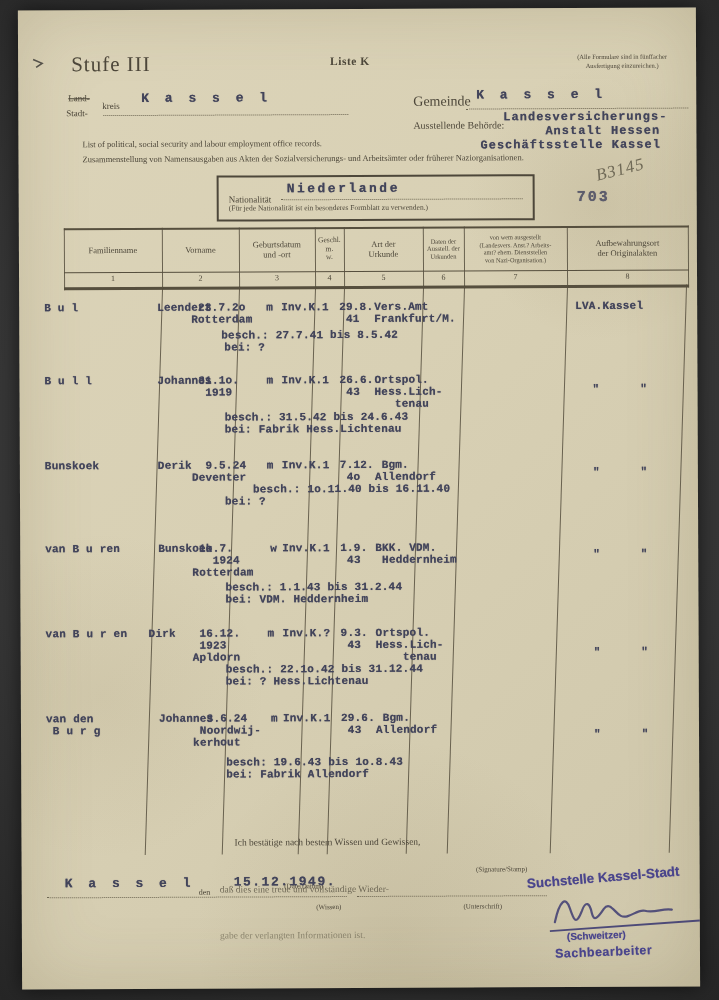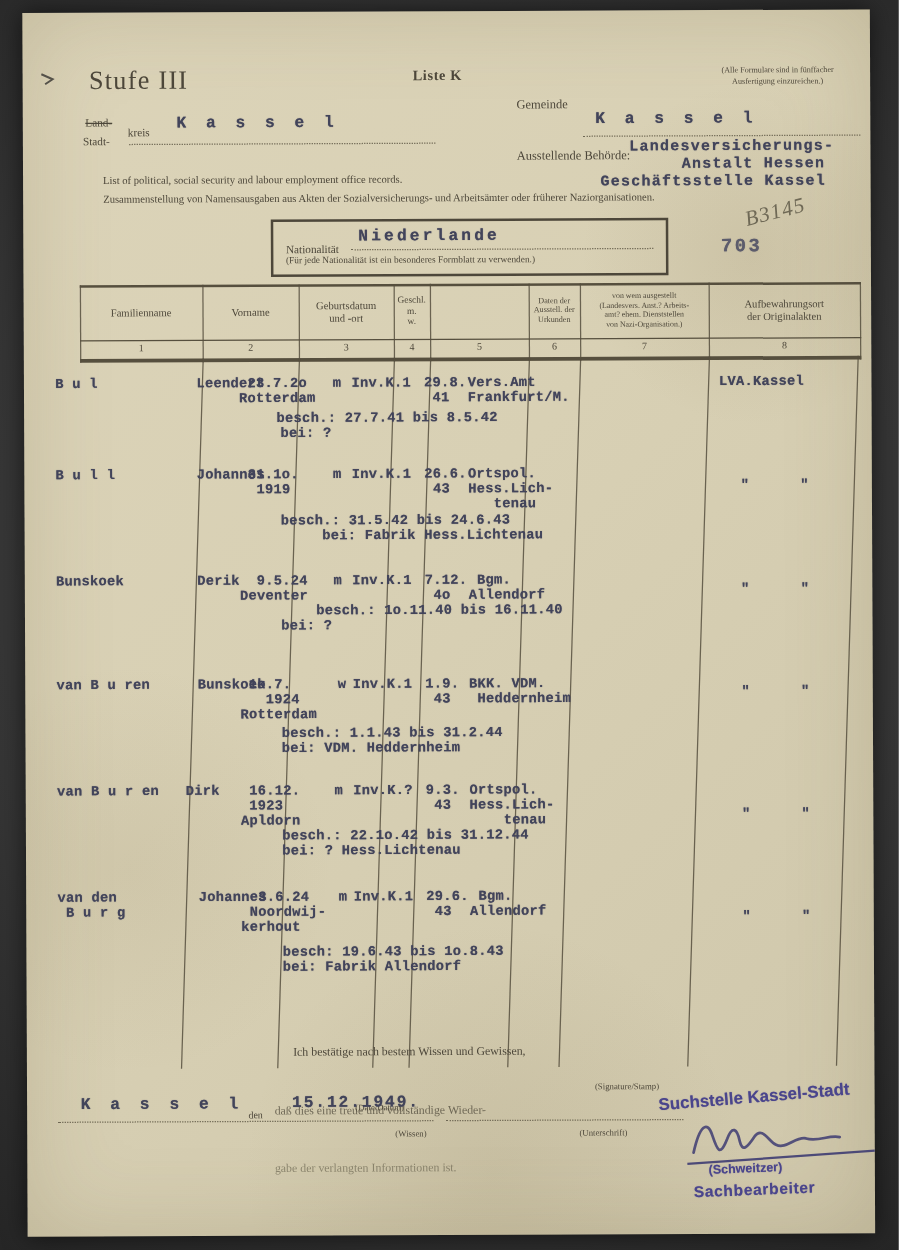--- a/index.html
+++ b/index.html
@@ -76,21 +76,21 @@
   <svg class="t" style="left:14px;top:47px;" width="12" height="12" viewBox="0 0 12 12">
     <path d="M1,2 L10,6 L4,10" fill="none" stroke="#55524a" stroke-width="1.6"></path>
   </svg>
 
   <span class="t print" style="left:50px;top:83px;font-size:9px;text-decoration:line-through;">Land-</span>
   <span class="t print" style="left:48px;top:98px;font-size:9px;">Stadt-</span>
   <span class="t print" style="left:84px;top:91px;font-size:9px;">kreis</span>
   <span class="t typed typed-big" style="left:123px;top:82px;">K a s s e l</span>
   <div class="dotted" style="left:85px;top:105px;width:245px;"></div>
 
-  <span class="t print" style="left:395px;top:70px;font-size:10px;">Gemeinde</span>
+  <span class="t print" style="left:395px;top:85px;font-size:14px;">Gemeinde</span>
   <span class="t typed typed-big" style="left:458px;top:80px;">K a s s e l</span>
   <div class="dotted" style="left:448px;top:100px;width:222px;"></div>
 
   <span class="t print" style="left:395px;top:111px;font-size:10px;">Ausstellende Behörde:</span>
   <span class="t typed" style="left:485px;top:103px;font-size:12px;letter-spacing:1px;">Landesversicherungs-</span>
   <span class="t typed" style="left:527px;top:117px;font-size:12px;letter-spacing:1px;">Anstalt Hessen</span>
   <span class="t typed" style="left:462px;top:131px;font-size:12px;letter-spacing:1px;">Geschäftsstelle Kassel</span>
 
   <span class="t print" style="left:64px;top:129px;font-size:8.5px;">List of political, social security and labour employment office records.</span>
   <span class="t print" style="left:64px;top:144px;font-size:8.5px;">Zusammenstellung von Namensausgaben aus Akten der Sozialversicherungs- und Arbeitsämter oder früherer Naziorganisationen.</span>
@@ -129,20 +129,22 @@
     <div class="vline" style="left:667px;top:277px;height:568px;"></div>
   </div>
 
   <div class="colhead" style="left:45px;width:98px;">Familienname</div>
   <div class="colhead" style="left:143px;width:77px;">Vorname</div>
   <div class="colhead" style="left:220px;width:76px;">Geburtsdatum
 und -ort</div>
   <div class="colhead" style="left:296px;width:29px;font-size:7.5px;line-height:8.5px;">Geschl.
 m.
 w.</div>
+  <div class="colhead" style="left:325px;width:79px;">Art der
+Urkunde</div>
   <div class="colhead" style="left:404px;width:41px;font-size:6.5px;line-height:7.5px;">Daten der
 Ausstell. der
 Urkunden</div>
   <div class="colhead" style="left:445px;width:103px;font-size:6.3px;line-height:7.5px;">von wem ausgestellt
 (Landesvers. Anst.? Arbeits-
 amt? ehem. Dienststellen
 von Nazi-Organisation.)</div>
   <div class="colhead" style="left:548px;width:121px;">Aufbewahrungsort
 der Originalakten</div>
 
@@ -178,21 +180,21 @@
   1919</span>
     <span class="cell typed c-geschl">m</span>
     <span class="cell typed c-urk">Inv.K.1</span>
     <span class="cell typed c-dat">26.6.
  43</span>
     <span class="cell typed c-von">Ortspol.
 Hess.Lich-
    tenau</span>
     <span class="cell typed" style="left:573px;top:10px;">"      "</span>
     <span class="cell typed" style="left:205px;top:37px;">besch.: 31.5.42 bis 24.6.43</span>
-    <span class="cell typed" style="left:205px;top:49px;margin-left:33px;">bei: Fabrik Hess.Lichtenau</span>
+    <span class="cell typed" style="left:205px;top:49px;">bei: Fabrik Hess.Lichtenau</span>
   </div>
 
   <div class="row" style="top:450px;">
     <span class="cell typed c-name">Bunskoek</span>
     <span class="cell typed c-vor">Derik</span>
     <span class="cell typed c-geb">  9.5.24
 Deventer</span>
     <span class="cell typed c-geschl">m</span>
     <span class="cell typed c-urk">Inv.K.1</span>
     <span class="cell typed c-dat">7.12.

